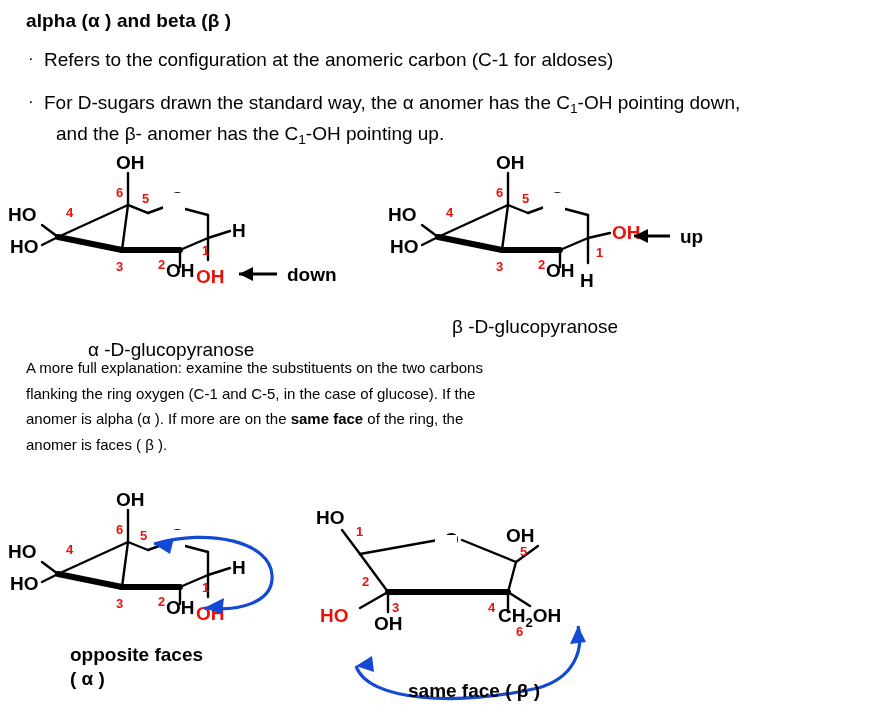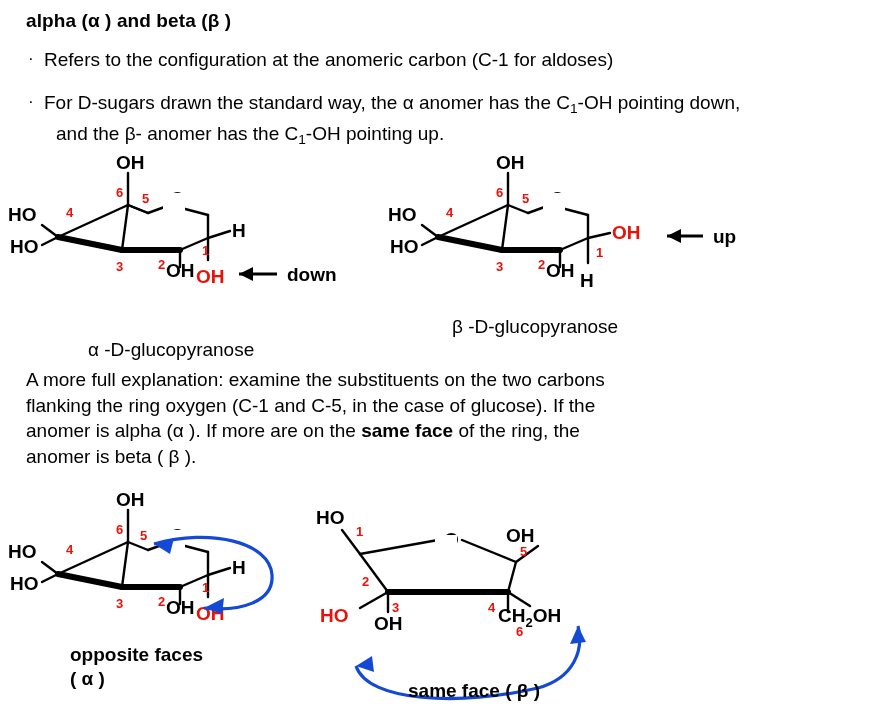--- a/index.html
+++ b/index.html
@@ -20,21 +20,21 @@
   .bullet{
     position:absolute;font-size:19px;line-height:25px;
   }
   .bullet .dot{
     position:absolute;left:-16px;top:-1px;font-size:17px;
   }
   sub{font-size:0.72em;vertical-align:-0.28em;}
   .bold{font-weight:bold;}
 
   .para{
-    position:absolute;font-size:19px;line-height:25.5px;margin-top:12px;
+    position:absolute;font-size:15px;line-height:25.5px;
   }
 
   .caption{
     position:absolute;font-size:19px;
   }
   .label-bold{
     position:absolute;font-size:19px;font-weight:bold;
   }
 
   
@@ -144,35 +144,35 @@
       <text class="num" x="36" y="62">4</text>
       <text class="num" x="86" y="42">6</text>
       <text class="num" x="112" y="48">5</text>
       <text class="num" x="86" y="116">3</text>
       <text class="num" x="128" y="114">2</text>
       <text class="num" x="186" y="102">1</text>
     </svg>
   </div>
   <div style="position:absolute;left:543px;top:193px;width:22px;height:18px;background:#fff;"></div>
 
-  <div class="struct" style="left:655px;top:220px;">
+  <div class="struct" style="left:622px;top:220px;">
     <svg width="120" height="34" viewBox="0 0 120 34">
       <path class="arrow-black" d="M48,16 L12,16"></path>
       <path d="M12,16 L26,9 L26,23 Z" fill="#000"></path>
       <text x="58" y="23" style="font-size:19px;font-weight:bold;fill:#000;">up</text>
     </svg>
   </div>
 
   <div class="caption" style="left:452px;top:316px;">β -D-glucopyranose</div>
 
   <div class="para" style="left:26px;top:355px;width:700px;">
     <div>A more full explanation: examine the substituents on the two carbons</div>
     <div>flanking the ring oxygen (C-1 and C-5, in the case of glucose). If the</div>
     <div><span>anomer is alpha (</span><span>α</span><span> ). If more are on the </span><span class="bold">same face</span><span> of the ring, the</span></div>
-    <div><span>anomer is beta ( </span><span>β</span><span> ).</span></div>
+    <div><span>anomer is faces ( </span><span>β</span><span> ).</span></div>
   </div>
 
   <div class="struct" style="left:30px;top:492px;">
     <svg width="300" height="150" viewBox="0 0 300 150">
       <path class="bond-thick" d="M28,82 L92,95"></path>
       <path class="bond-thick" d="M92,95 L150,95"></path>
       <path class="bond" d="M150,95 L178,83"></path>
       <path class="bond" d="M178,83 L178,60"></path>
       <path class="bond" d="M178,60 L140,50"></path>
       <path class="bond" d="M140,50 L118,58"></path>

